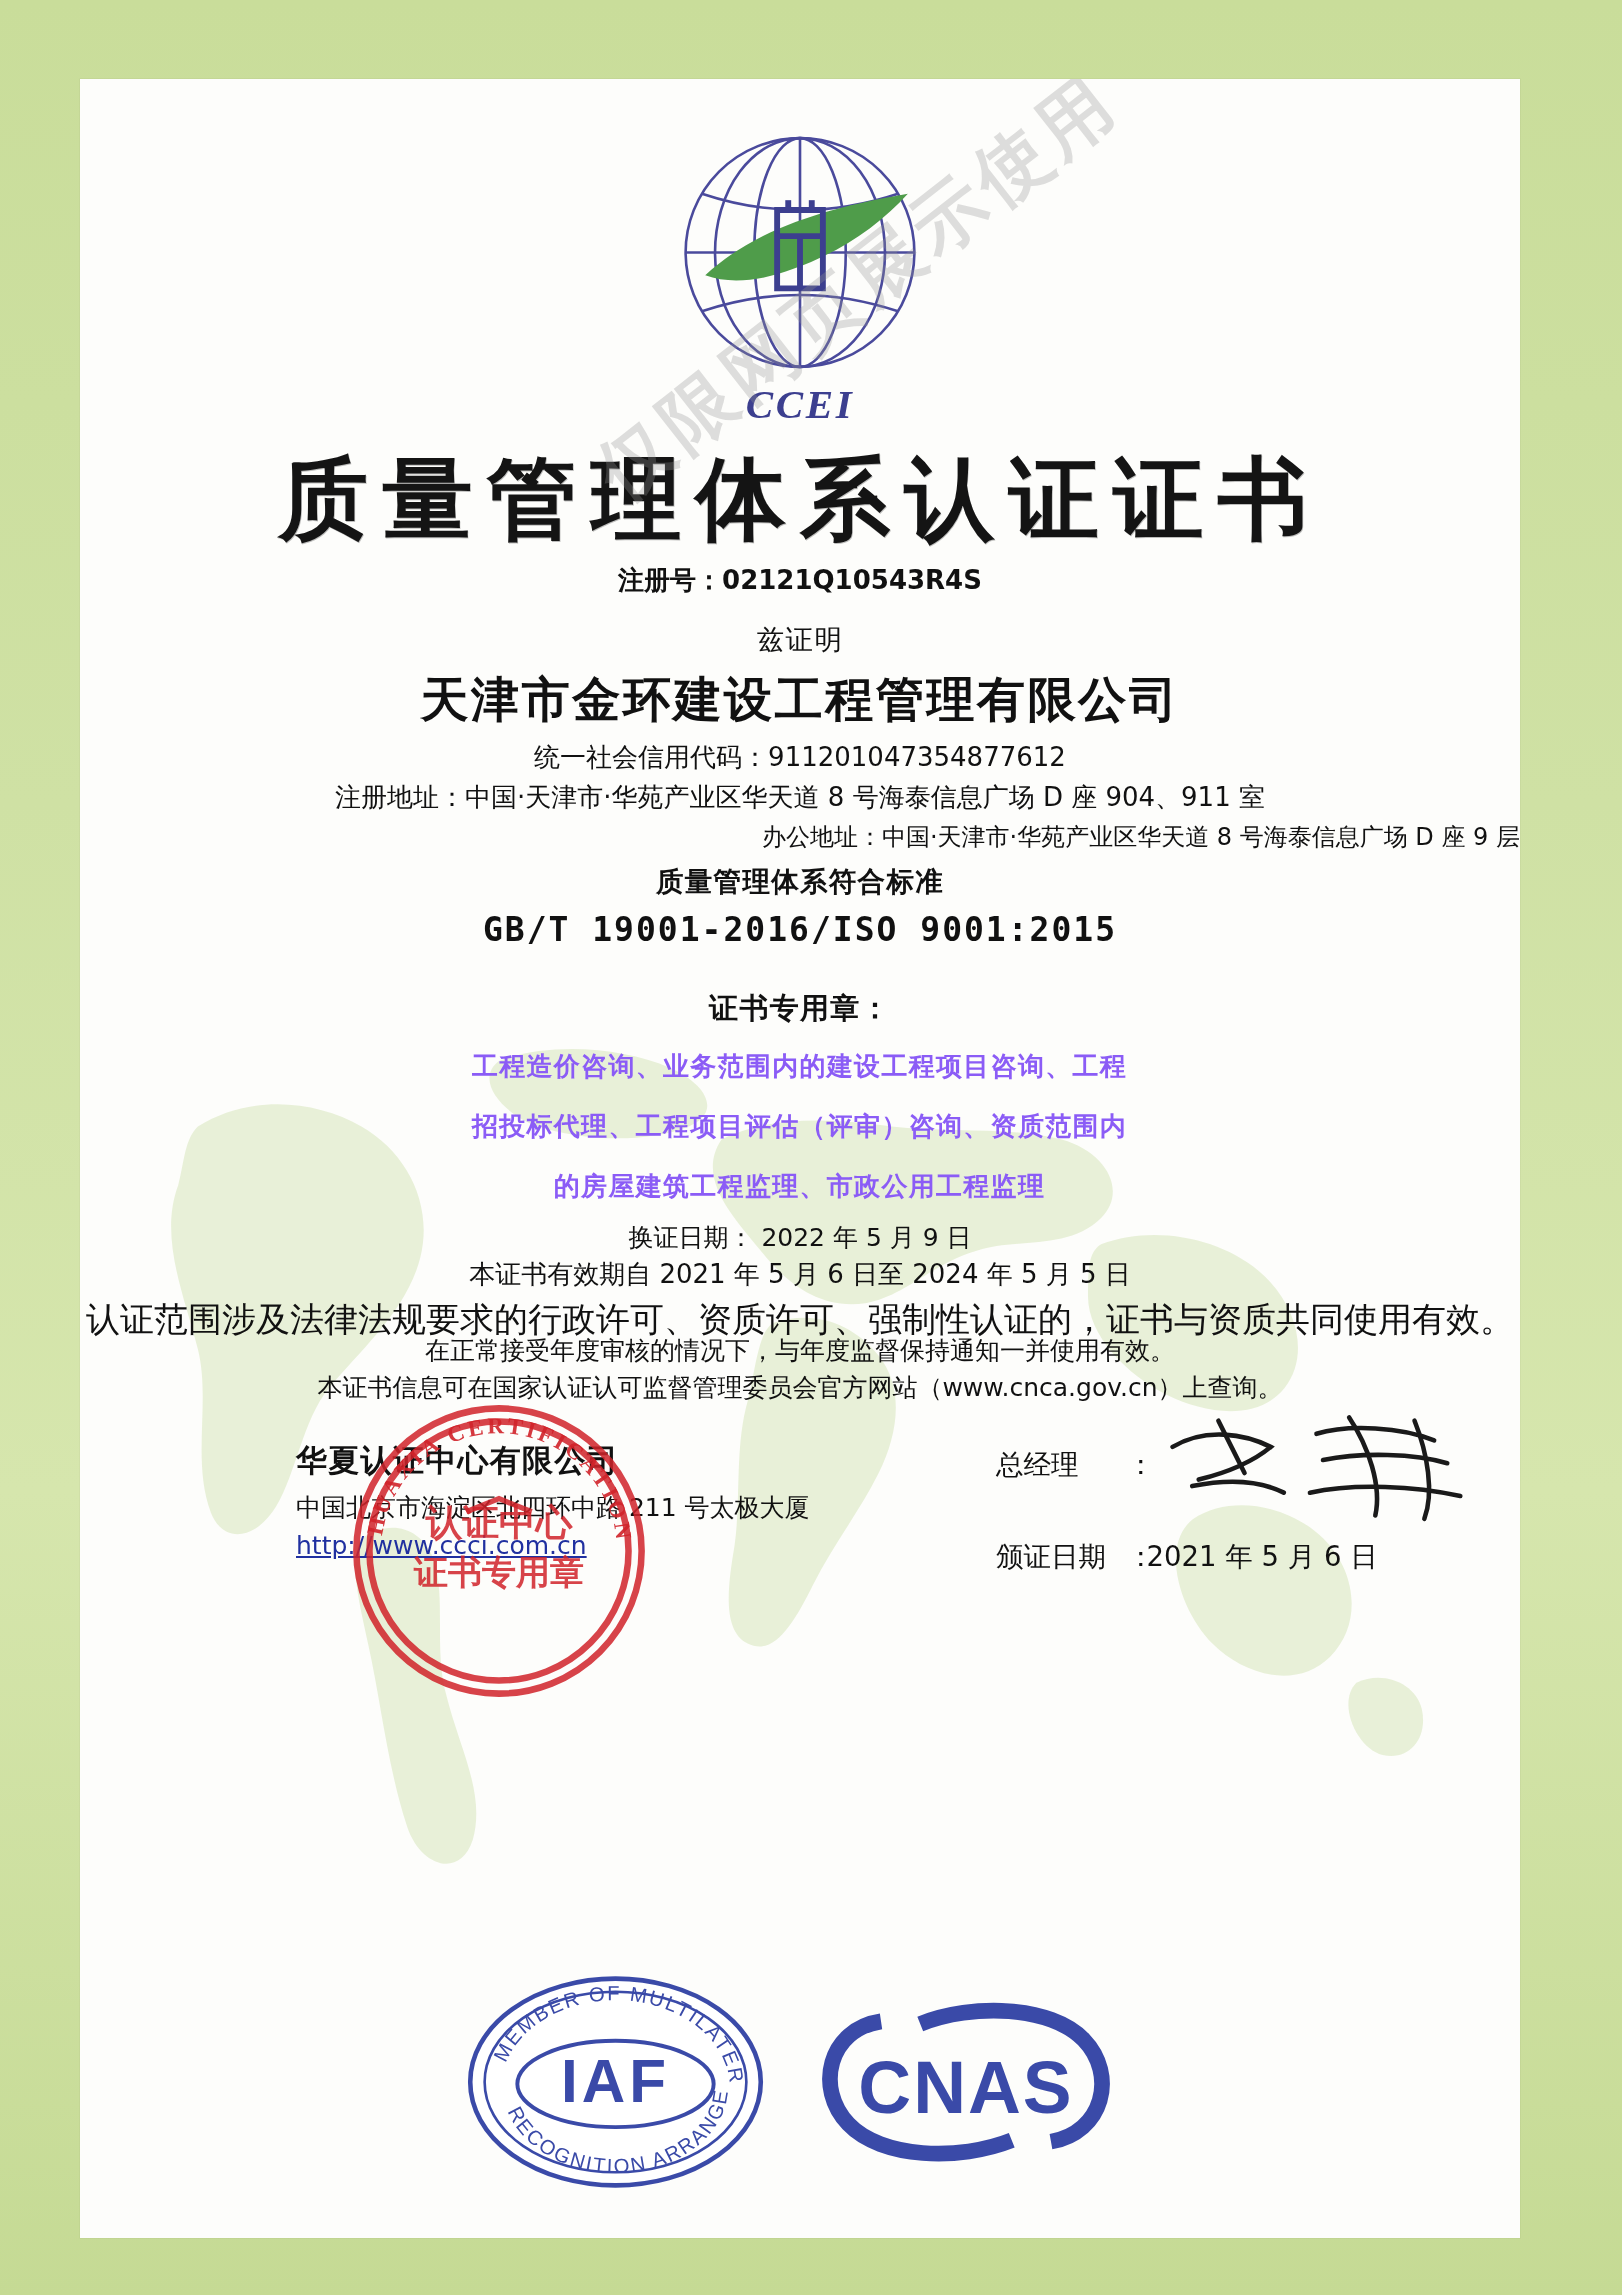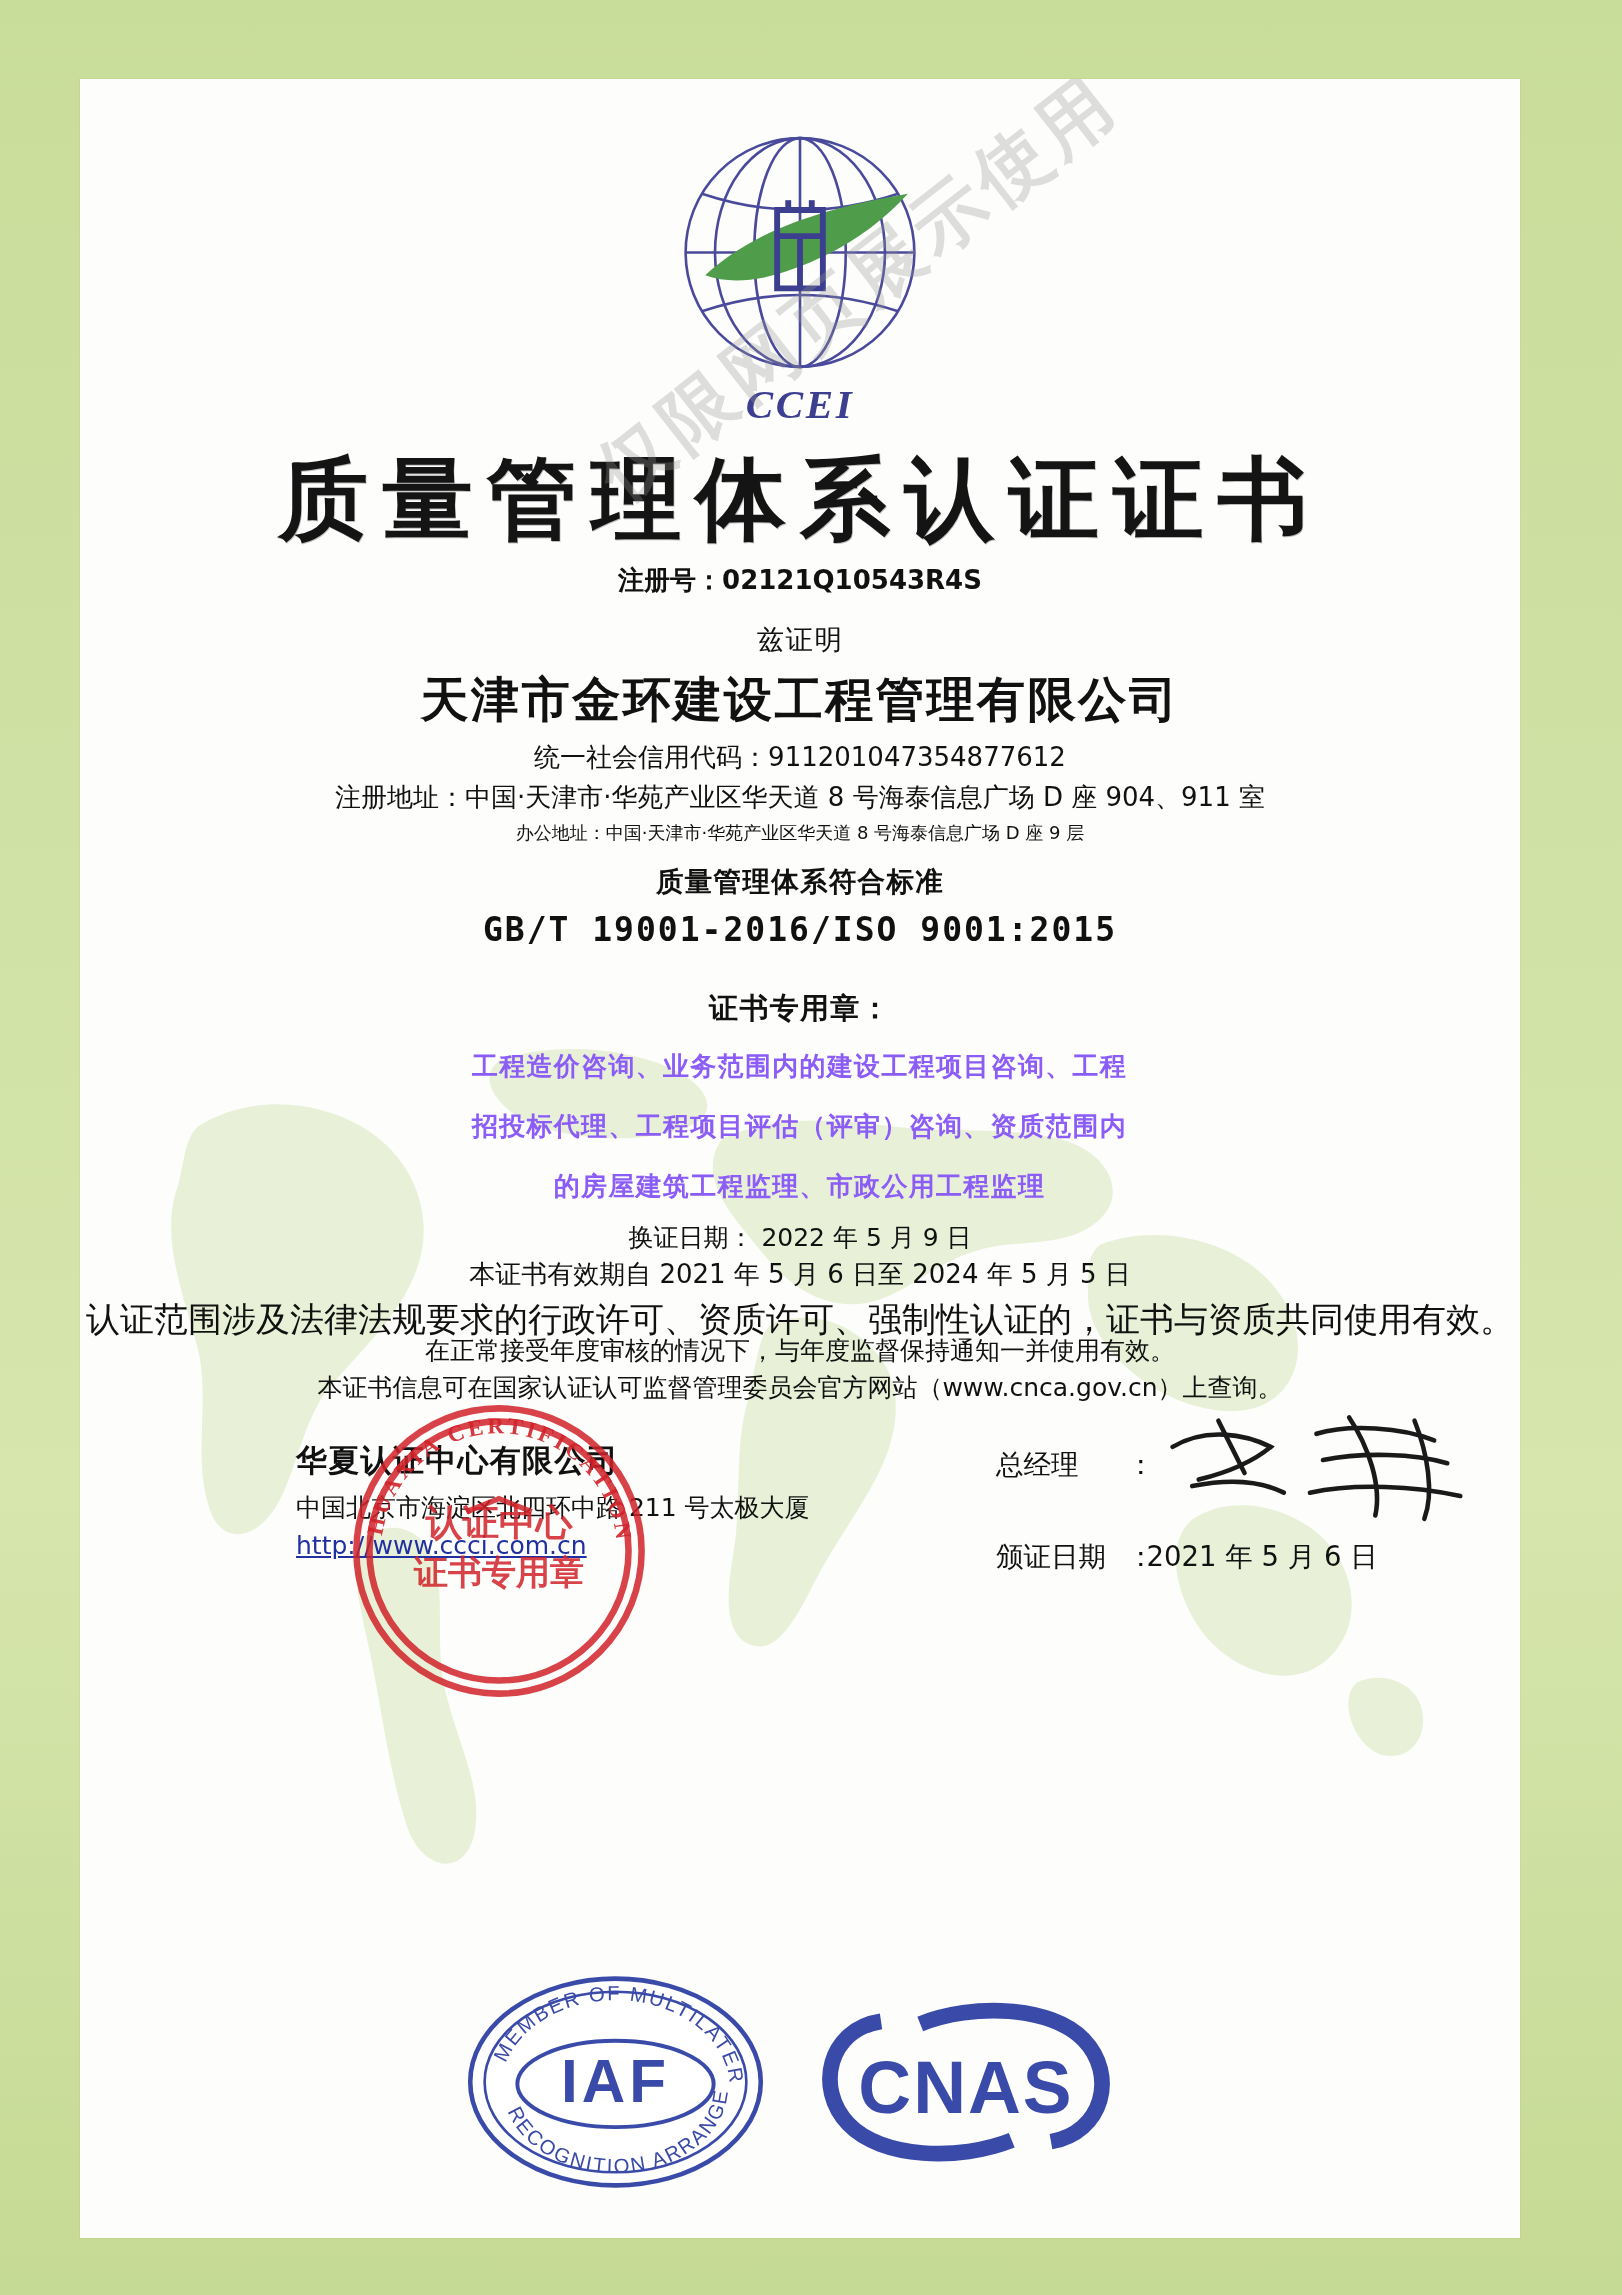--- a/index.html
+++ b/index.html
@@ -94,21 +94,21 @@
     color:#111;
     z-index:20;
   }
   .zizhengming{ top:543px;font-size:27.5px;letter-spacing:1.3px; }
   .company{
     top:589px;
     font-size:48px;font-weight:bold;letter-spacing:2.6px;
   }
   .credit{ top:661px;font-size:26px; }
   .addr1{ top:701px;font-size:26px; }
-  .addr2{ top:742px;font-size:18px; }
+  .addr2{ top:742px;font-size:24px;text-align:right; }
   .conform{ top:785px;font-size:27.5px;font-weight:bold;letter-spacing:1.3px; }
   .standard{
     top:831px;font-size:33px;font-weight:bold;letter-spacing:2px;
     font-family:"DejaVu Sans Mono", monospace;
   }
   .scope-head{ top:910px;font-size:29px;font-weight:bold;letter-spacing:1.3px; }
   .scope{
     position:absolute;left:137px;top:957px;width:1165px;
     text-align:center;
     font-family:"DejaVu Sans", sans-serif;

